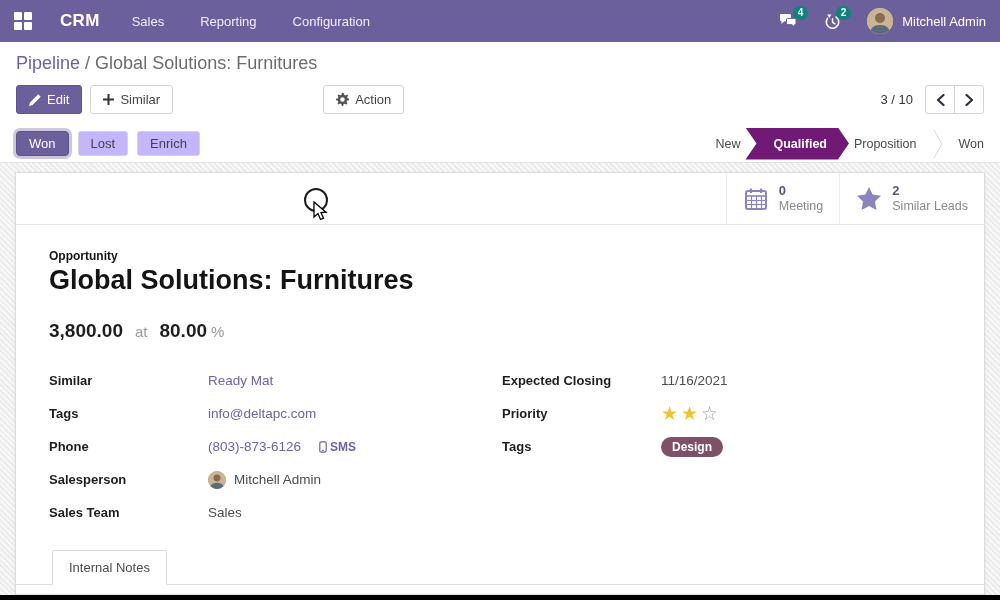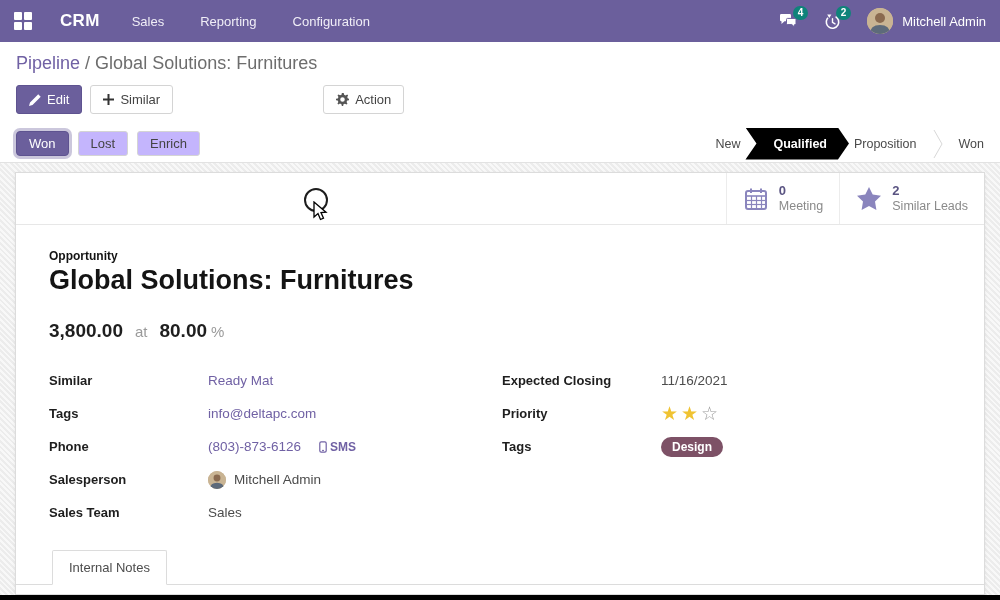--- a/index.html
+++ b/index.html
@@ -39,21 +39,21 @@
   .pager-btn.prev { border-radius:3px 0 0 3px; }
   .pager-btn.next { border-radius:0 3px 3px 0; margin-left:-1px; }
 
   
   .statusbar { display:flex; justify-content:space-between; align-items:center; height:38px; padding-left:16px; border-bottom:1px solid #e2e2e2; background:#fff; }
   .status-buttons { display:flex; gap:9px; align-items:center; }
   .sbtn { font-size:13px; padding:4px 12px; border-radius:3px; border:1px solid #d4d4d4; background:#c4b5fd; color:#444; cursor:pointer; }
   .sbtn.active { background:#6b5f9c; border-color:#5e5390; color:#fff; border-radius:4px; box-shadow:0 0 0 3px rgba(107,95,156,.35); }
   .stages { display:flex; align-items:center; height:32px; }
   .stage { display:flex; align-items:center; height:32px; padding:0 16px; font-size:12.5px; color:#4a4a4a; cursor:pointer; background:#fff; }
-  .stage.current { background:#000000; color:#fff; font-weight:bold; padding:0 22px 0 28px; margin:0 -11px; z-index:1;
+  .stage.current { background:#701a75; color:#fff; font-weight:bold; padding:0 22px 0 28px; margin:0 -11px; z-index:1;
      clip-path:polygon(0 0, calc(100% - 11px) 0, 100% 50%, calc(100% - 11px) 100%, 0 100%, 11px 50%); }
   .stage-sep { display:flex; align-items:center; }
 
   
   .workspace { flex:1; padding:9px 15px 0; display:flex;
      background:repeating-linear-gradient(45deg,#ececec 0px,#ececec 2px,#f8f8f8 2px,#f8f8f8 4px); }
   .card { flex:1; background:#fff; border:1px solid #dcdcdc; box-shadow:0 1px 3px rgba(0,0,0,.08); display:flex; flex-direction:column; overflow:hidden; }
   .stat-row { height:52px; display:flex; justify-content:flex-end; border-bottom:1px solid #e7e7e7; flex-shrink:0; }
   .stat-btn { display:flex; align-items:center; gap:10px; padding:0 16px; border-left:1px solid #ececec; cursor:pointer; }
   .stat-text { display:flex; flex-direction:column; line-height:1.2; }
@@ -160,20 +160,35 @@
           </svg>
           <span>Similar</span>
         </button>
       </div>
       <button class="btn btn-outline btn-action">
         <svg width="13" height="13" viewBox="0 0 16 16">
           <path d="M8 0 L9.5 0 L10 2.2 L11.8 3 L13.8 1.9 L14.9 3 L13.8 5 L14.6 6.8 L16 7.2 L16 8.8 L13.8 9.3 L13 11.1 L14.1 13.1 L13 14.2 L11 13.1 L9.2 13.9 L8.8 16 L7.2 16 L6.7 13.8 L4.9 13 L2.9 14.1 L1.8 13 L2.9 11 L2.1 9.2 L0 8.8 L0 7.2 L2.2 6.7 L3 4.9 L1.9 2.9 L3 1.8 L5 2.9 L6.8 2.1 L7.2 0 Z M8 5.2 A2.8 2.8 0 1 0 8 10.8 A2.8 2.8 0 1 0 8 5.2 Z" fill="#555555" fill-rule="evenodd"></path>
         </svg>
         <span>Action</span>
       </button>
+      <div class="pager">
+        <span class="pager-text">3 / 10</span>
+        <div class="pager-btns">
+          <div class="pager-btn prev">
+            <svg width="9" height="12" viewBox="0 0 9 12">
+              <polyline points="7.5,1 2,6 7.5,11" fill="none" stroke="#2b2f3a" stroke-width="2.2" stroke-linecap="round" stroke-linejoin="round"></polyline>
+            </svg>
+          </div>
+          <div class="pager-btn next">
+            <svg width="9" height="12" viewBox="0 0 9 12">
+              <polyline points="1.5,1 7,6 1.5,11" fill="none" stroke="#2b2f3a" stroke-width="2.2" stroke-linecap="round" stroke-linejoin="round"></polyline>
+            </svg>
+          </div>
+        </div>
+      </div>
     </div>
 
     <div class="statusbar">
       <div class="status-buttons">
         <button class="sbtn active">Won</button>
         <button class="sbtn">Lost</button>
         <button class="sbtn">Enrich</button>
       </div>
       <div class="stages">
         <div class="stage">New</div>

